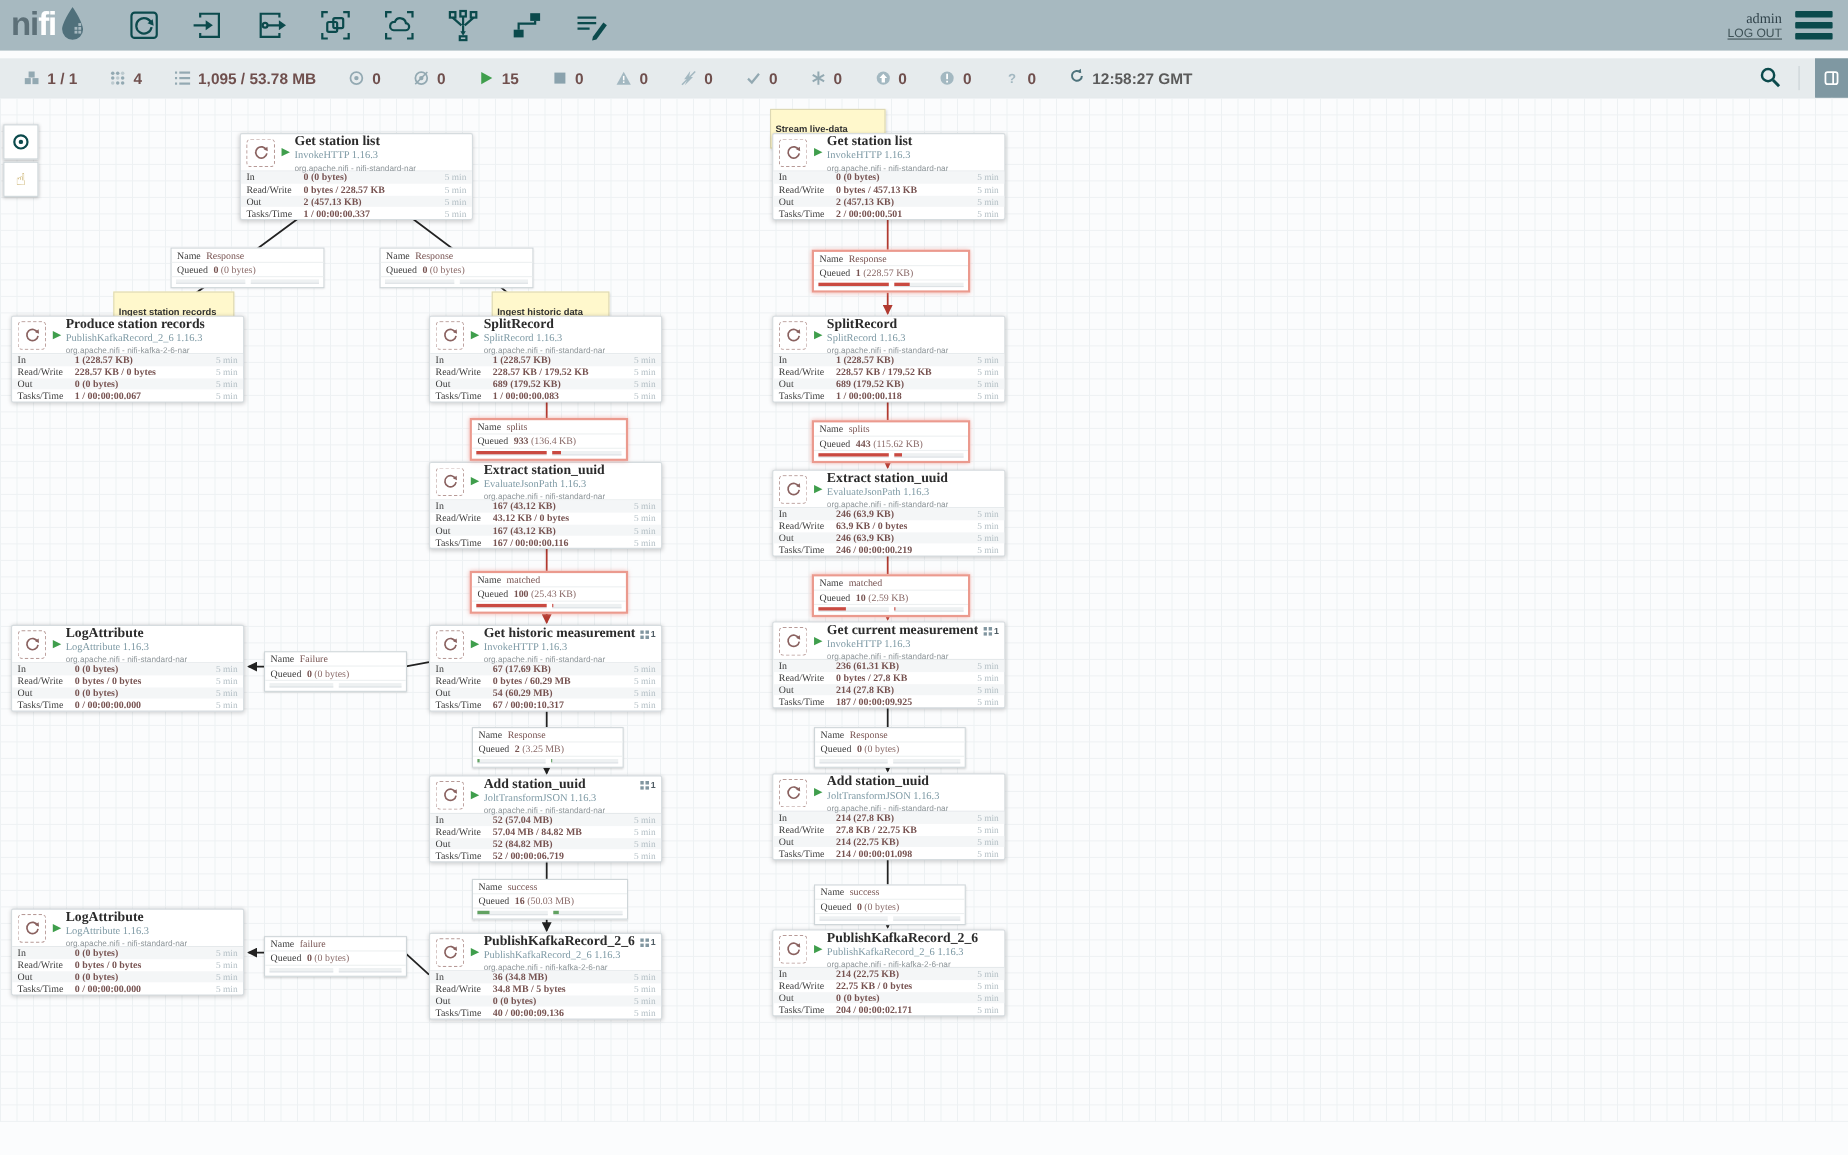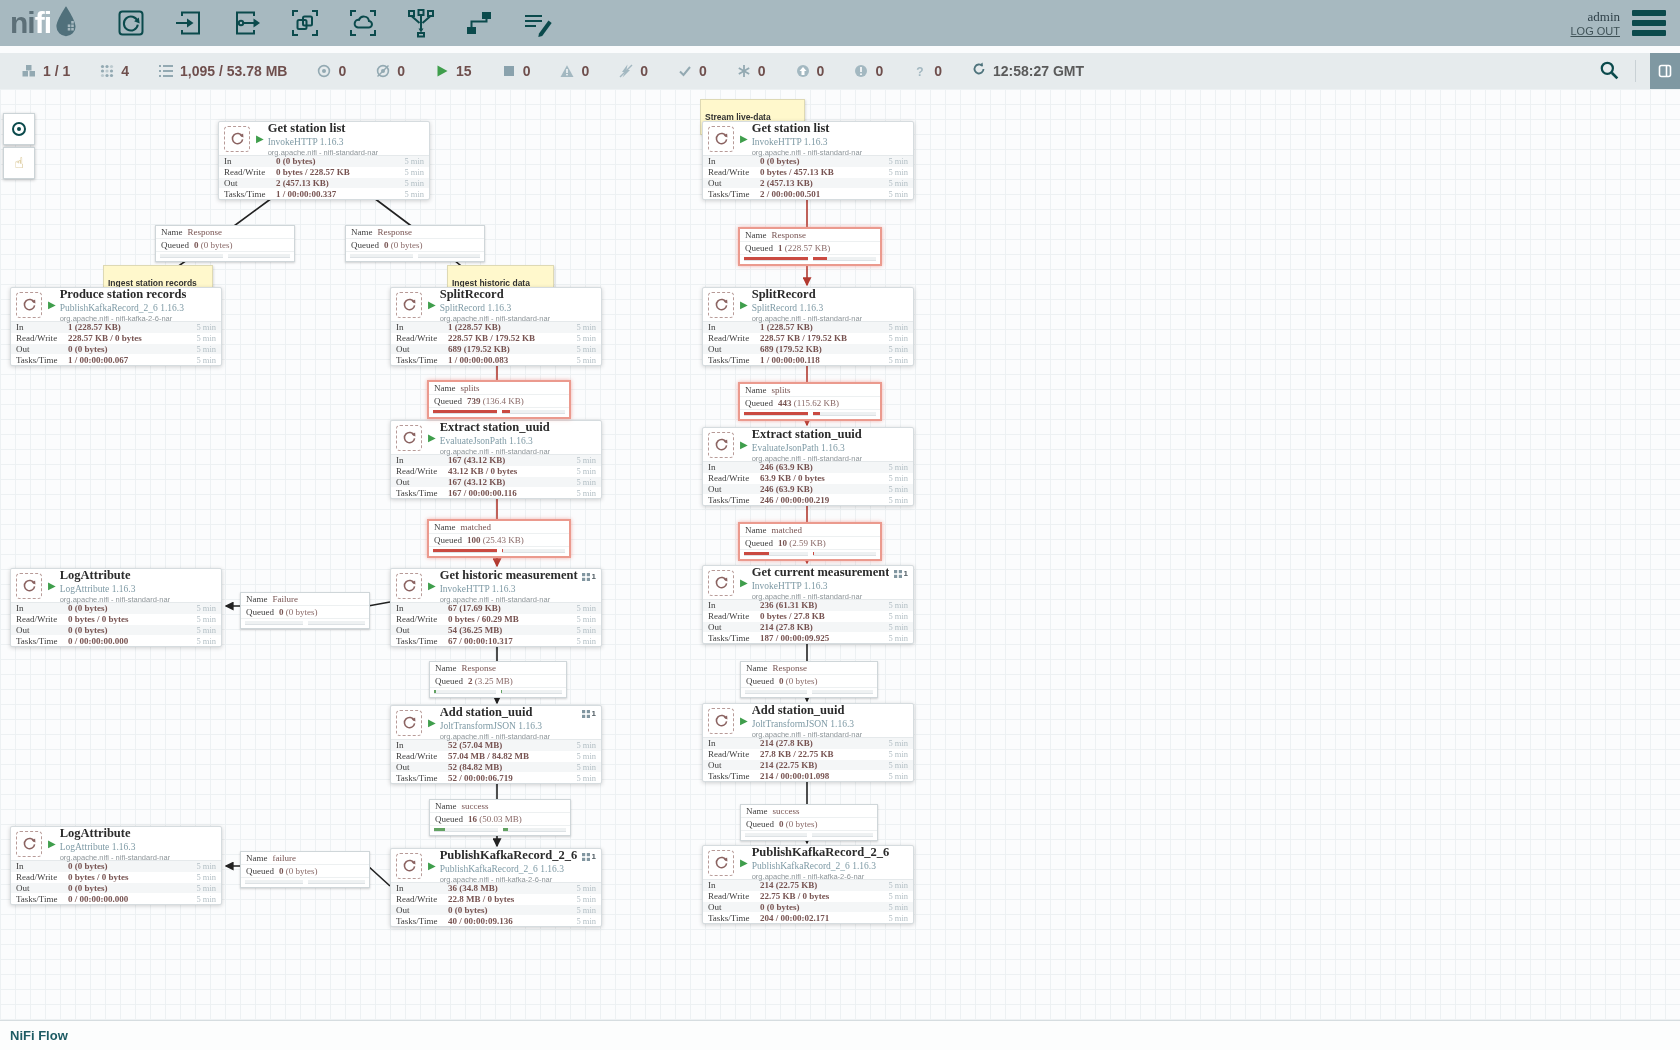--- a/index.html
+++ b/index.html
@@ -702,21 +702,21 @@
             <span class="p-val">67 (17.69 KB)</span>
             <span class="p-per">5 min</span>
           </div>
           <div class="p-row ">
             <span class="p-lab">Read/Write</span>
             <span class="p-val">0 bytes / 60.29 MB</span>
             <span class="p-per">5 min</span>
           </div>
           <div class="p-row alt">
             <span class="p-lab">Out</span>
-            <span class="p-val">54 (36.25 MB)</span>
+            <span class="p-val">54 (60.29 MB)</span>
             <span class="p-per">5 min</span>
           </div>
           <div class="p-row ">
             <span class="p-lab">Tasks/Time</span>
             <span class="p-val">67 / 00:00:10.317</span>
             <span class="p-per">5 min</span>
           </div>
         </div>
       </div>
       <div class="proc" style="left:702px;top:476px">
@@ -917,21 +917,21 @@
             </span>1</span>
         </div>
         <div class="p-stats">
           <div class="p-row alt">
             <span class="p-lab">In</span>
             <span class="p-val">36 (34.8 MB)</span>
             <span class="p-per">5 min</span>
           </div>
           <div class="p-row ">
             <span class="p-lab">Read/Write</span>
-            <span class="p-val">22.8 MB / 0 bytes</span>
+            <span class="p-val">34.8 MB / 5 bytes</span>
             <span class="p-per">5 min</span>
           </div>
           <div class="p-row alt">
             <span class="p-lab">Out</span>
             <span class="p-val">0 (0 bytes)</span>
             <span class="p-per">5 min</span>
           </div>
           <div class="p-row ">
             <span class="p-lab">Tasks/Time</span>
             <span class="p-val">40 / 00:00:09.136</span>
@@ -1031,21 +1031,21 @@
           </span>
         </div>
       </div>
       <div class="queue hl" style="left:427px;top:291px;width:140px">
         <div class="q-row">
           <span class="q-lab">Name</span>
           <span class="q-rel">splits</span>
         </div>
         <div class="q-row">
           <span class="q-lab">Queued</span>
-          <span><span class="q-count">739</span> <span class="q-size">(136.4 KB)</span></span>
+          <span><span class="q-count">933</span> <span class="q-size">(136.4 KB)</span></span>
         </div>
         <div class="q-bars">
           <span class="q-bar">
             <i style="width:100%;background:#ca4a41"></i>
           </span>
           <span class="q-bar">
             <i style="width:14%;background:#ca4a41"></i>
           </span>
         </div>
       </div>
@@ -1219,17 +1219,14 @@
           </svg>
         </span>
       </div>
       <div class="palette" style="top:58px">
         <span style="display:flex">
           <span class="hand-glyph">☝</span>
         </span>
       </div>
     </div>
 
-  <footer class="ftr">
-    <span class="crumb">NiFi Flow</span>
-  </footer>
 
 </div>
 
 </body></html>

